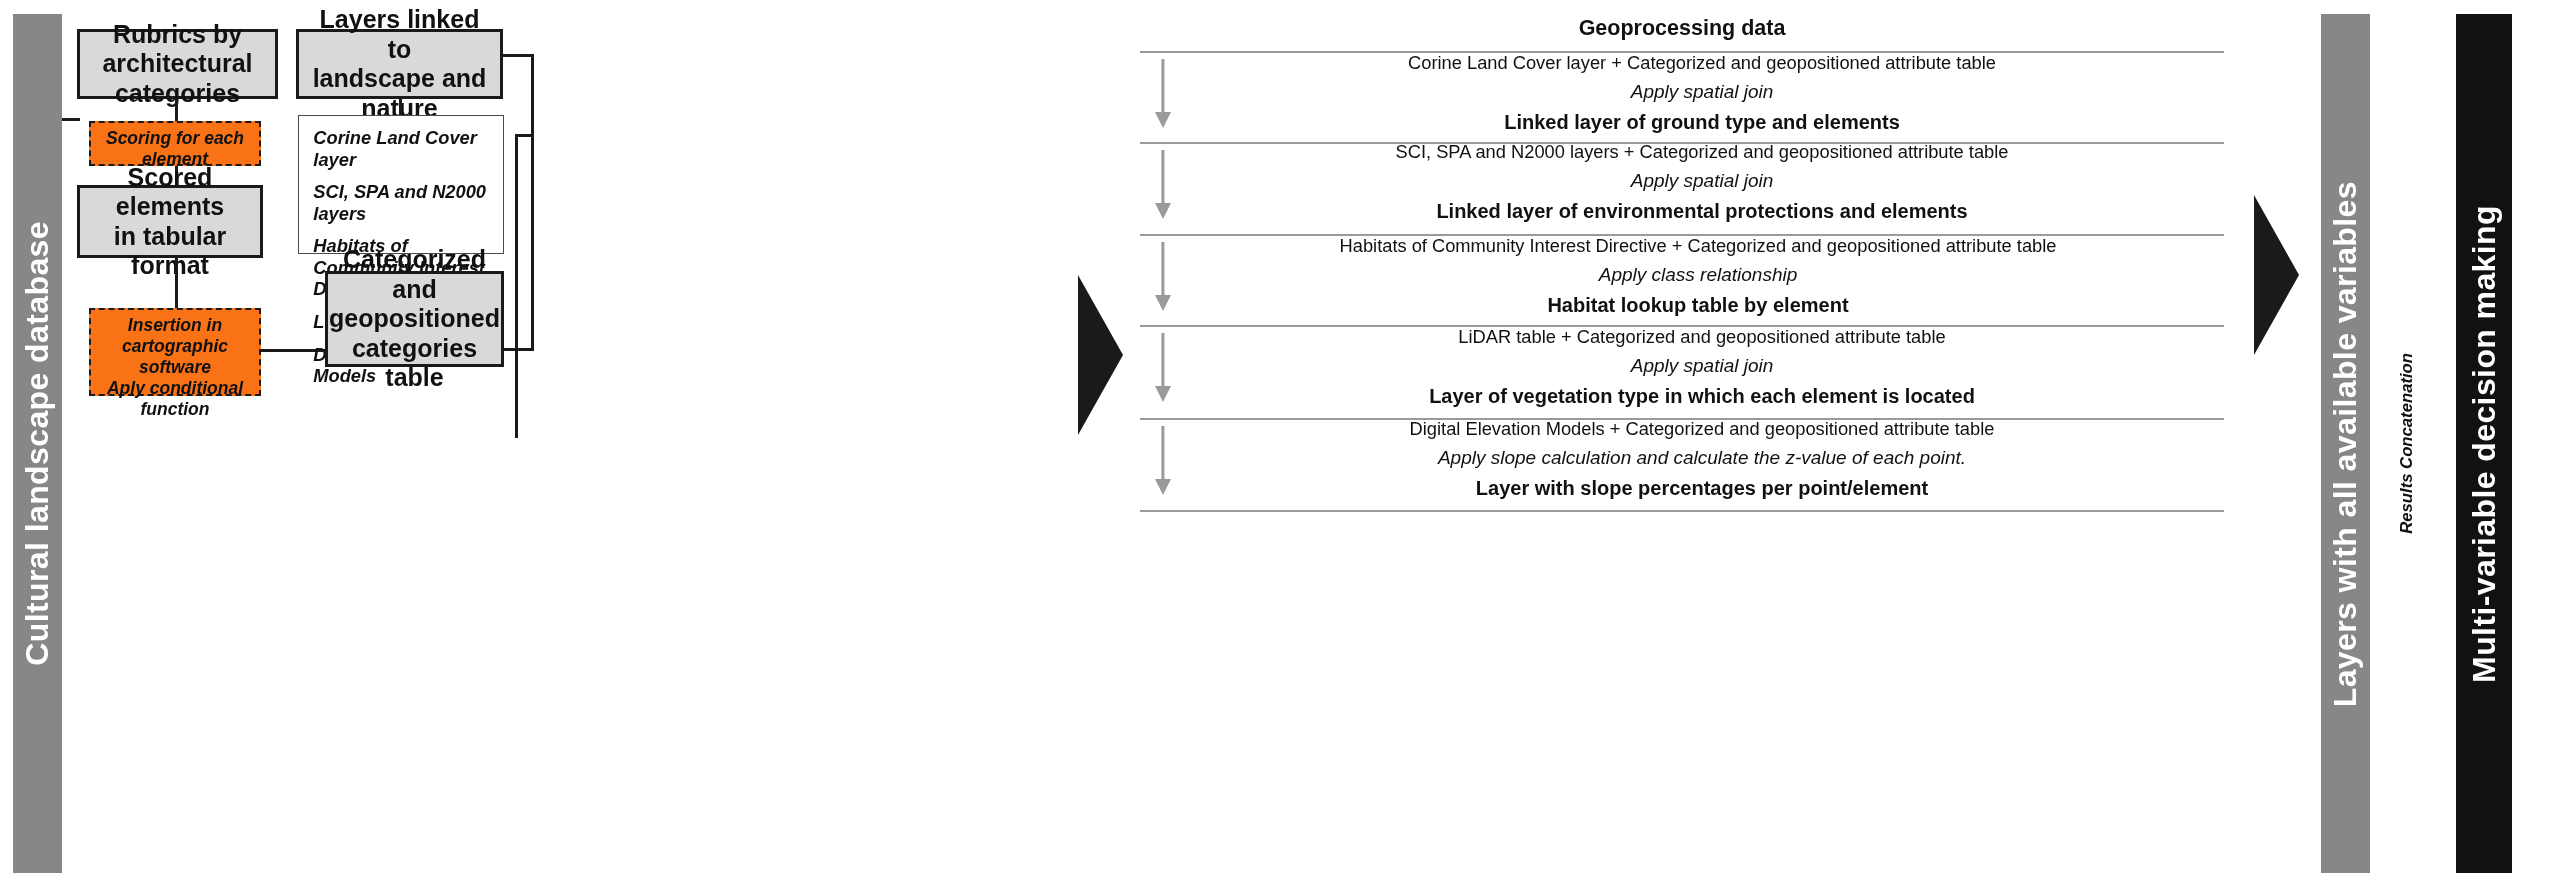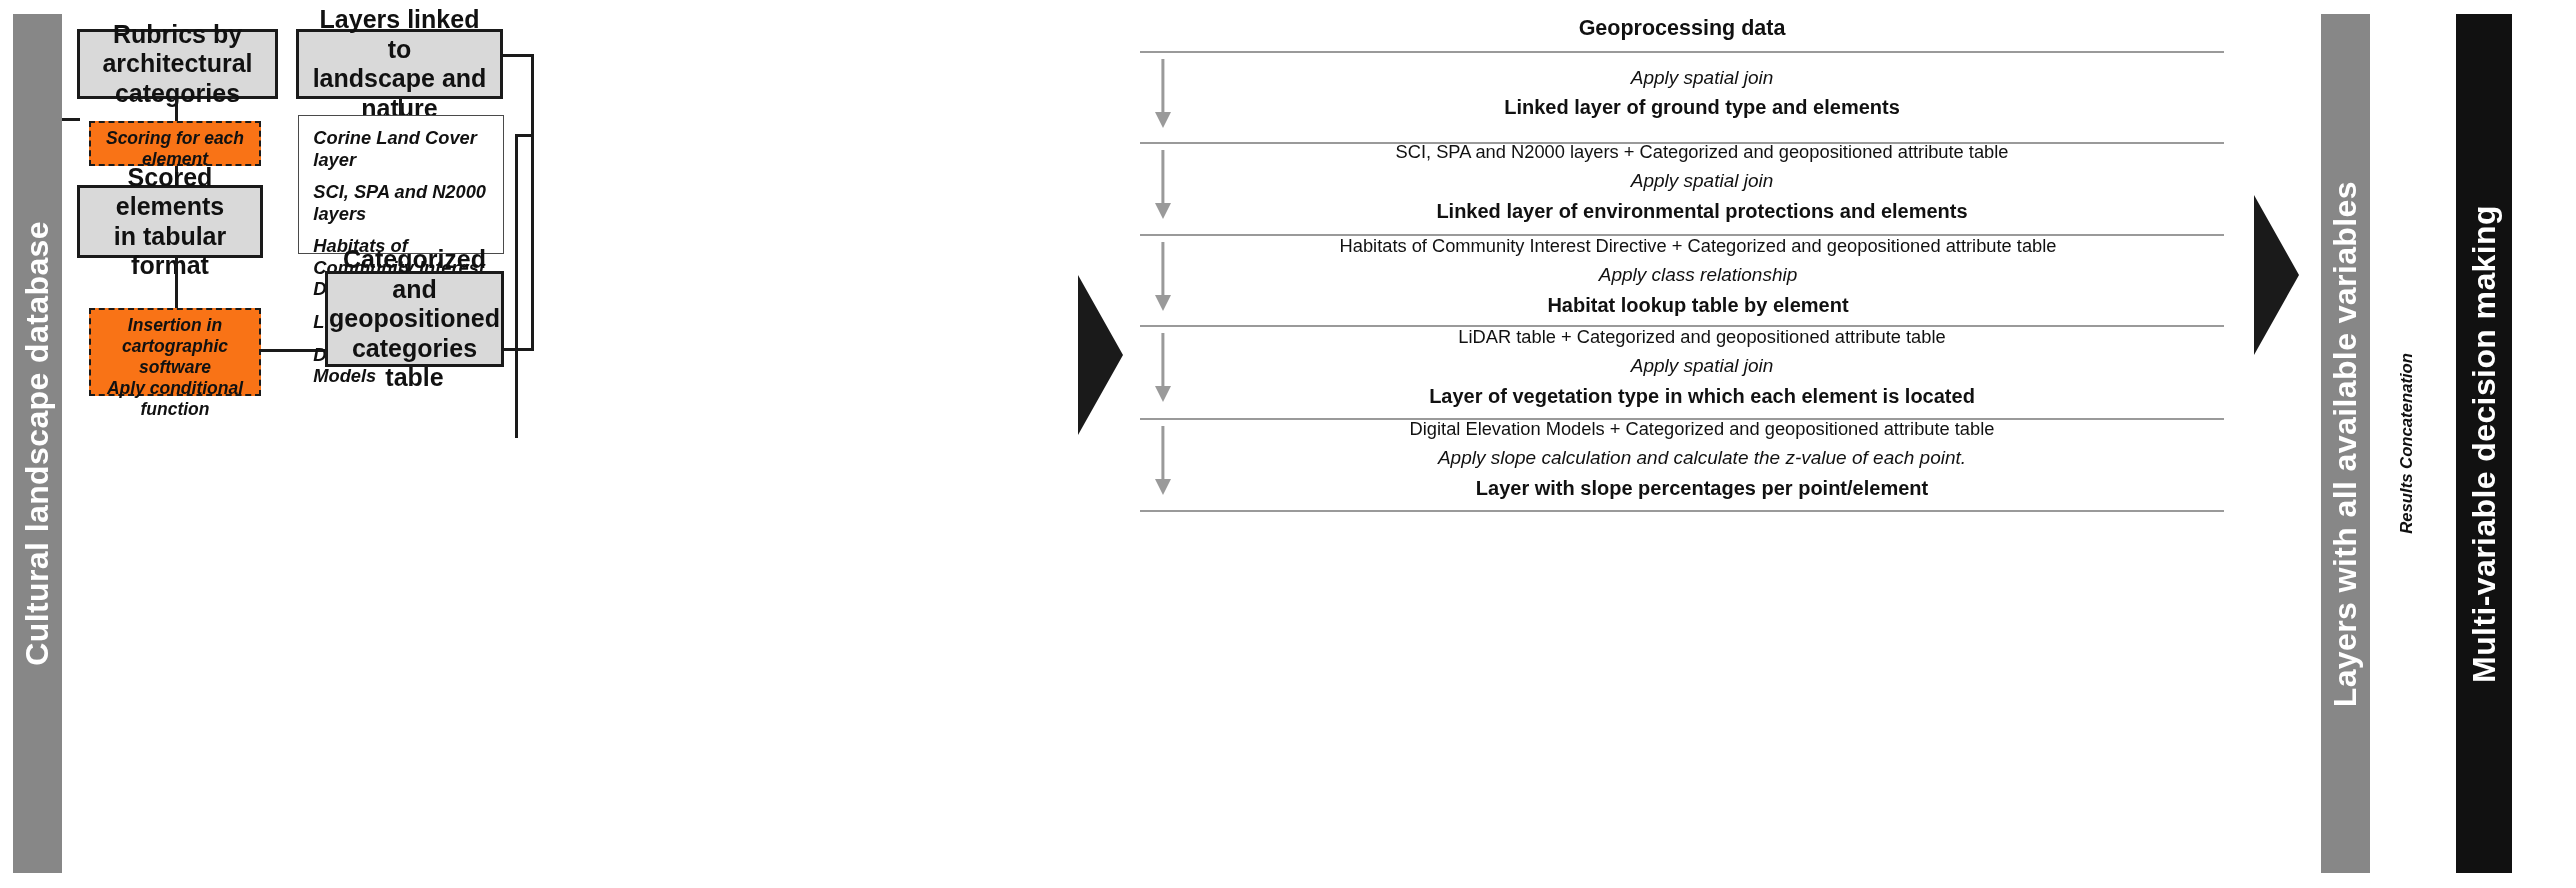--- a/index.html
+++ b/index.html
@@ -168,20 +168,21 @@
   <div class="bigtri" style="left:1078px;top:275px;border-top:80px solid transparent;border-bottom:80px solid transparent;border-left:45px solid #1a1a1a;"></div>
 
   <div class="geo-title" style="left:1140px;top:16px;width:1084px;">Geoprocessing data</div>
 
   <div class="geo-rule" style="left:1140px;top:51px;width:1084px;"></div>
   <div class="darrow" style="left:1153px;top:59px;width:19px;height:69px;">
     <div class="stem" style="height:53px;"></div>
       <div class="head"></div>
   </div>
   <div class="geo-body" style="left:1184px;top:53px;width:1036px;height:80px;">
+    <div class="geo-l1">Corine Land Cover layer + Categorized and geopositioned attribute table</div>
     <div class="geo-l2">Apply spatial join</div>
     <div class="geo-l3">Linked layer of ground type and elements</div>
   </div>
 
   <div class="geo-rule" style="left:1140px;top:142px;width:1084px;"></div>
   <div class="darrow" style="left:1153px;top:150px;width:19px;height:69px;">
     <div class="stem" style="height:53px;"></div>
       <div class="head"></div>
   </div>
   <div class="geo-body" style="left:1184px;top:143px;width:1036px;height:80px;justify-content:flex-end;">

